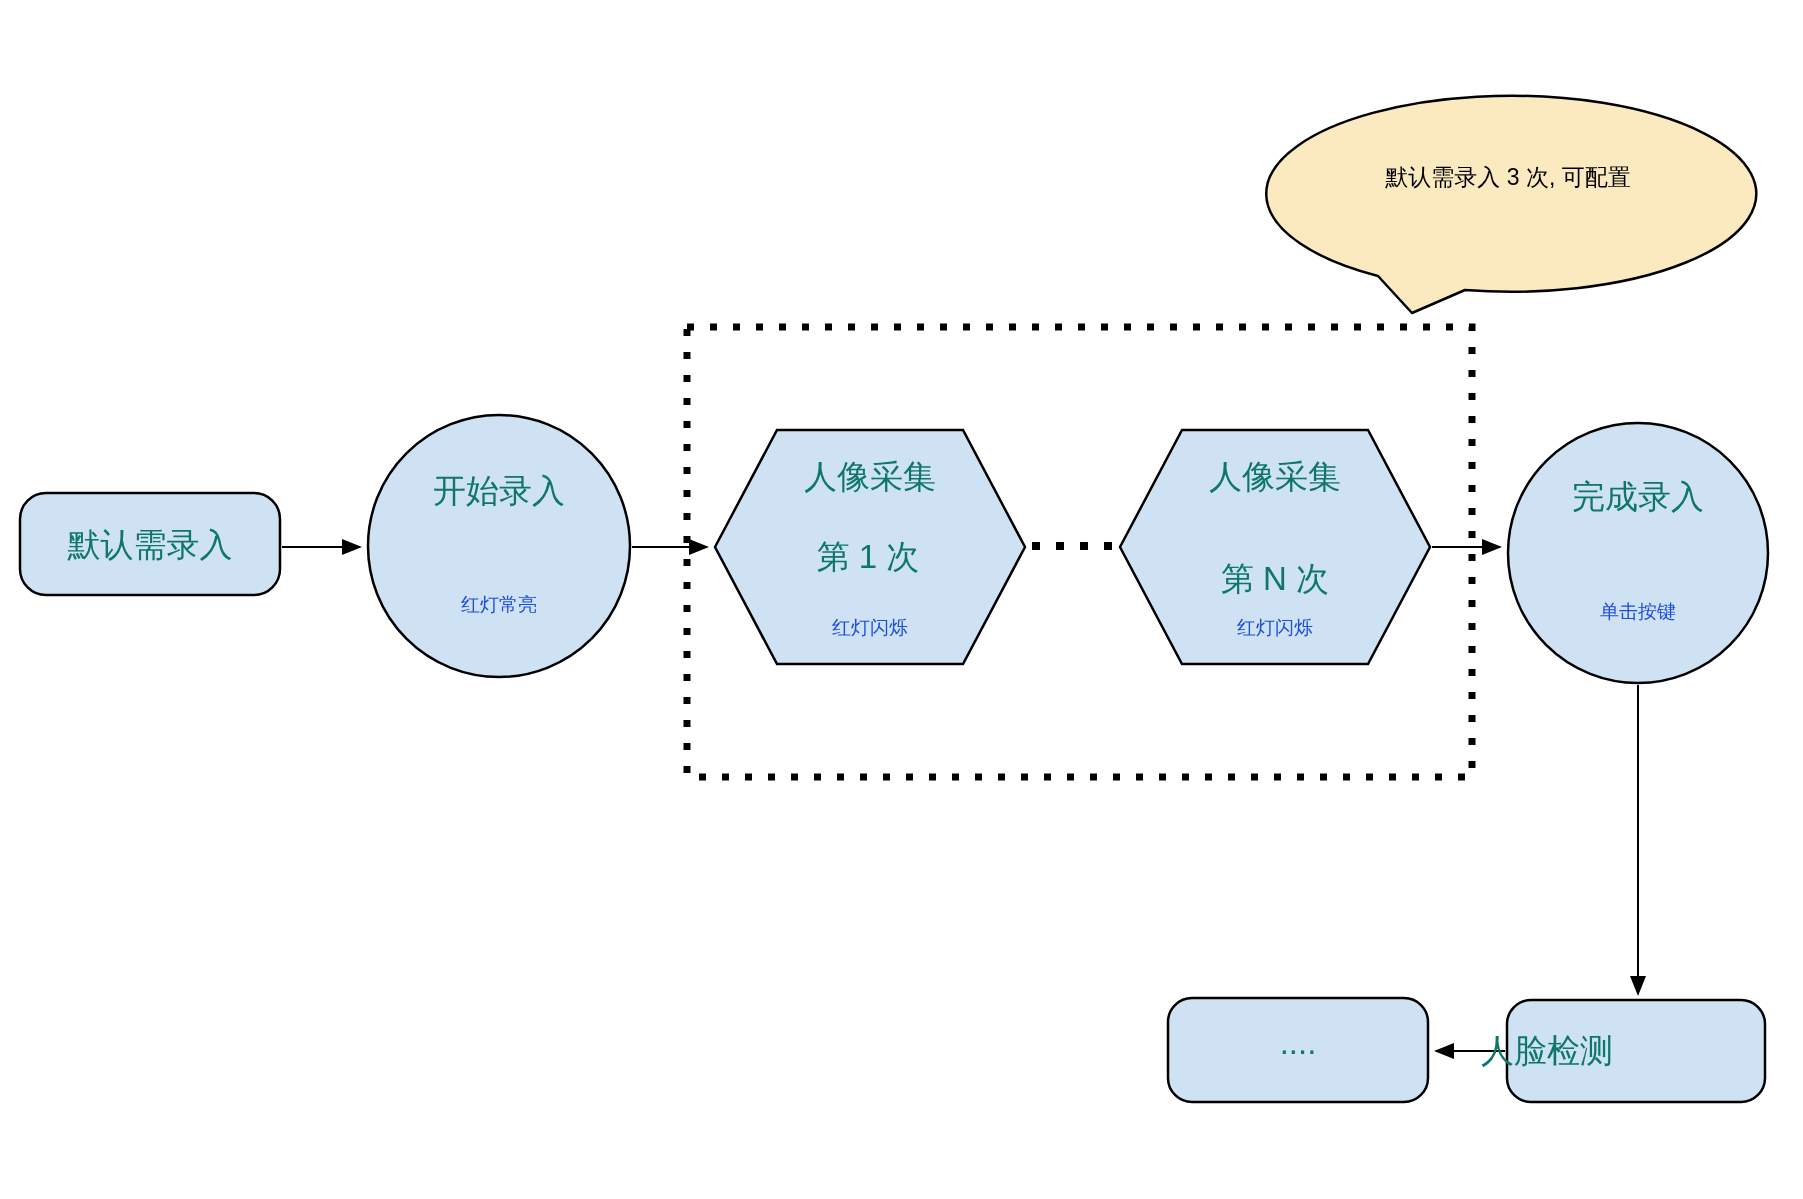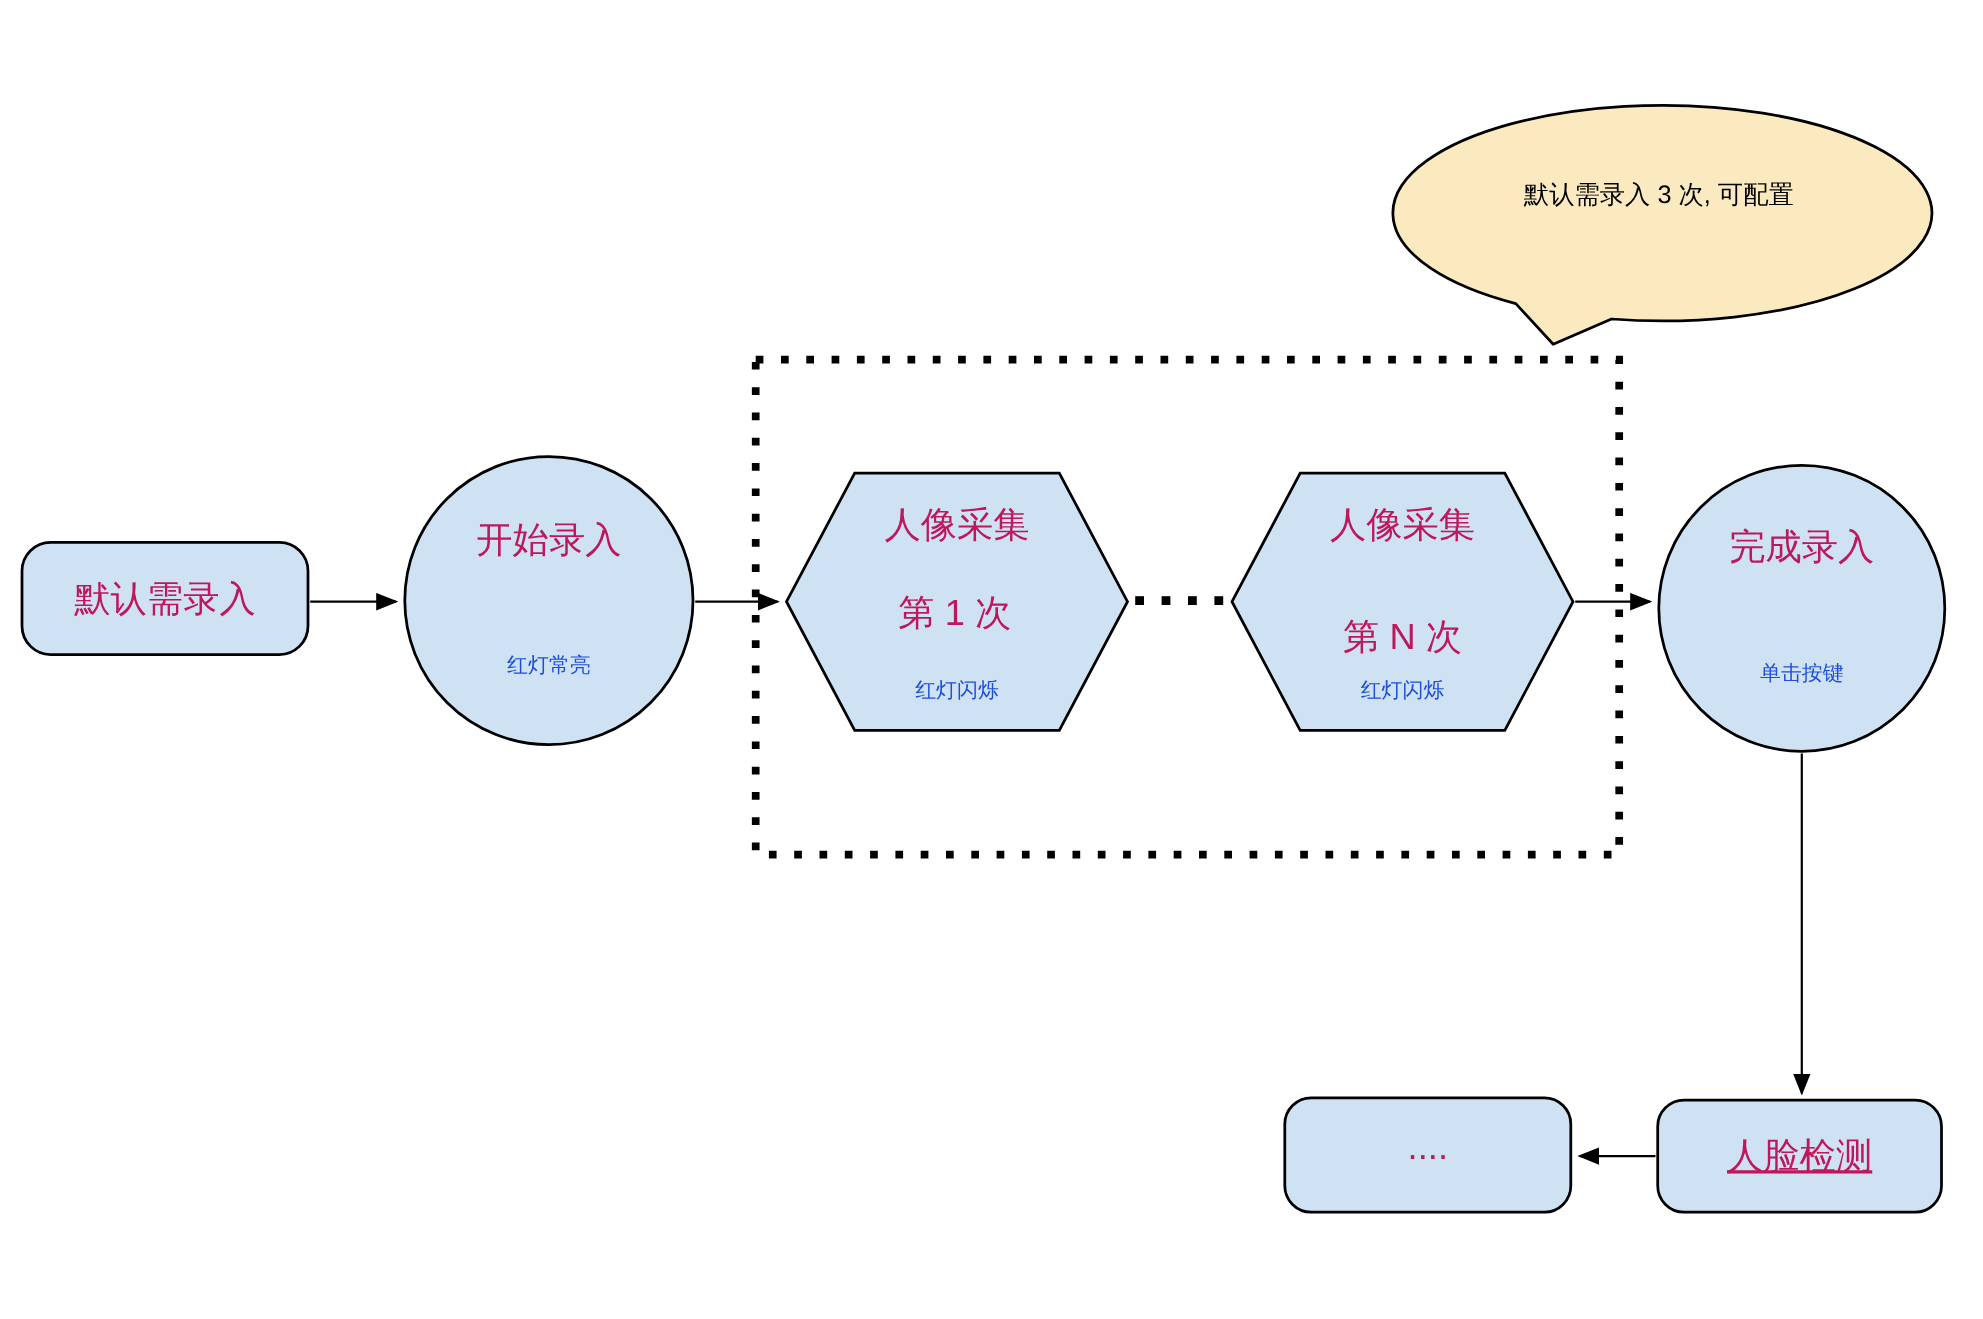--- a/index.html
+++ b/index.html
@@ -10,21 +10,21 @@
     font-family:"Liberation Sans", sans-serif;
     overflow:hidden;
   }
   #shapes{position:absolute;left:0;top:0;}
   .shape{stroke:#000000;stroke-width:2.5;}
   .connector{stroke:#000000;stroke-width:2;fill:none;}
   .dotted-frame{fill:none;stroke:#000000;stroke-width:7;stroke-dasharray:7 16;}
   .dot{fill:#000000;}
   .lbl{
     position:absolute;transform:translate(-50%,-50%);
-    white-space:nowrap;color:#be185d;font-size:33px;
+    white-space:nowrap;color:#0f766e;font-size:33px;
     text-align:center;line-height:1.1;
   }
   .sub{
     position:absolute;transform:translate(-50%,-50%);
     white-space:nowrap;color:#1d4ed8;font-size:19px;
     text-align:center;
   }
   .bubble-text{
     position:absolute;transform:translate(-50%,-50%);
     white-space:nowrap;color:#000000;font-size:23px;
@@ -86,17 +86,17 @@
   <div class="lbl" style="left:868px;top:557px;">第 1 次</div>
   <div class="sub" style="left:870px;top:628px;">红灯闪烁</div>
 
   <div class="lbl" style="left:1275px;top:477px;">人像采集</div>
   <div class="lbl" style="left:1275px;top:579px;">第 N 次</div>
   <div class="sub" style="left:1275px;top:628px;">红灯闪烁</div>
 
   <div class="lbl" style="left:1638px;top:497px;">完成录入</div>
   <div class="sub" style="left:1638px;top:612px;">单击按键</div>
 
-  <div class="lbl" style="left:1636px;top:1051px;text-decoration:underline;">人脸检测</div>
+  <div class="lbl" style="left:1547px;top:1051px;">人脸检测</div>
 
   <div class="lbl" style="left:1298px;top:1043px;">....</div>
 
 </div>
 
 </body></html>

